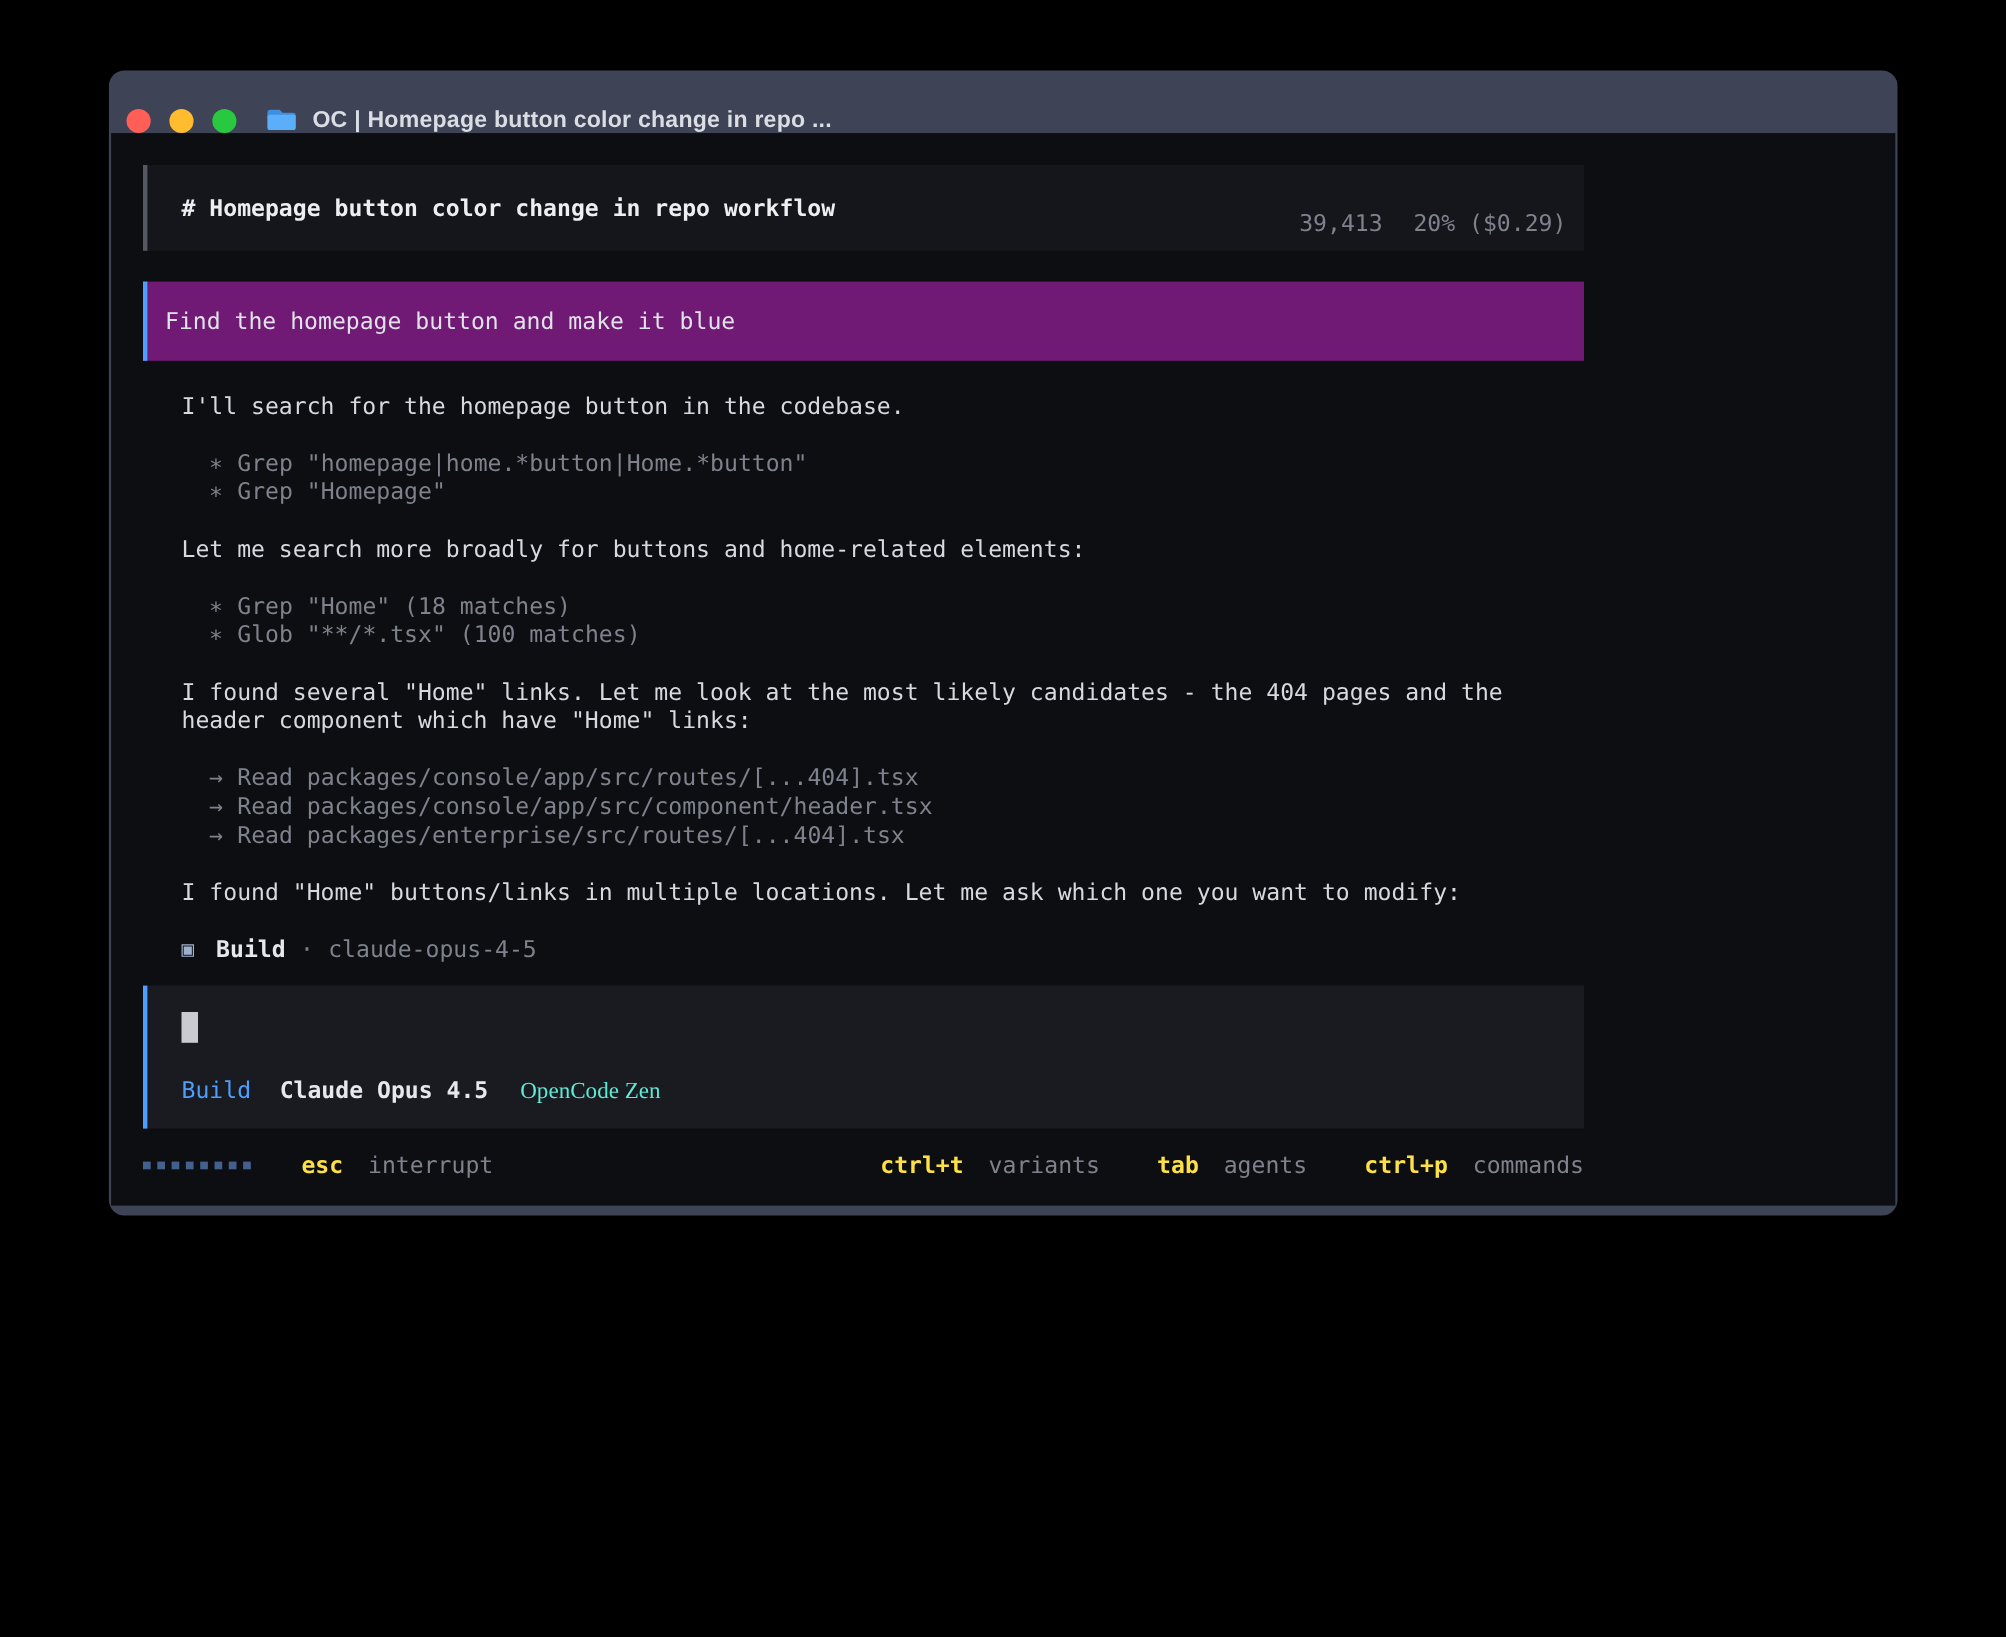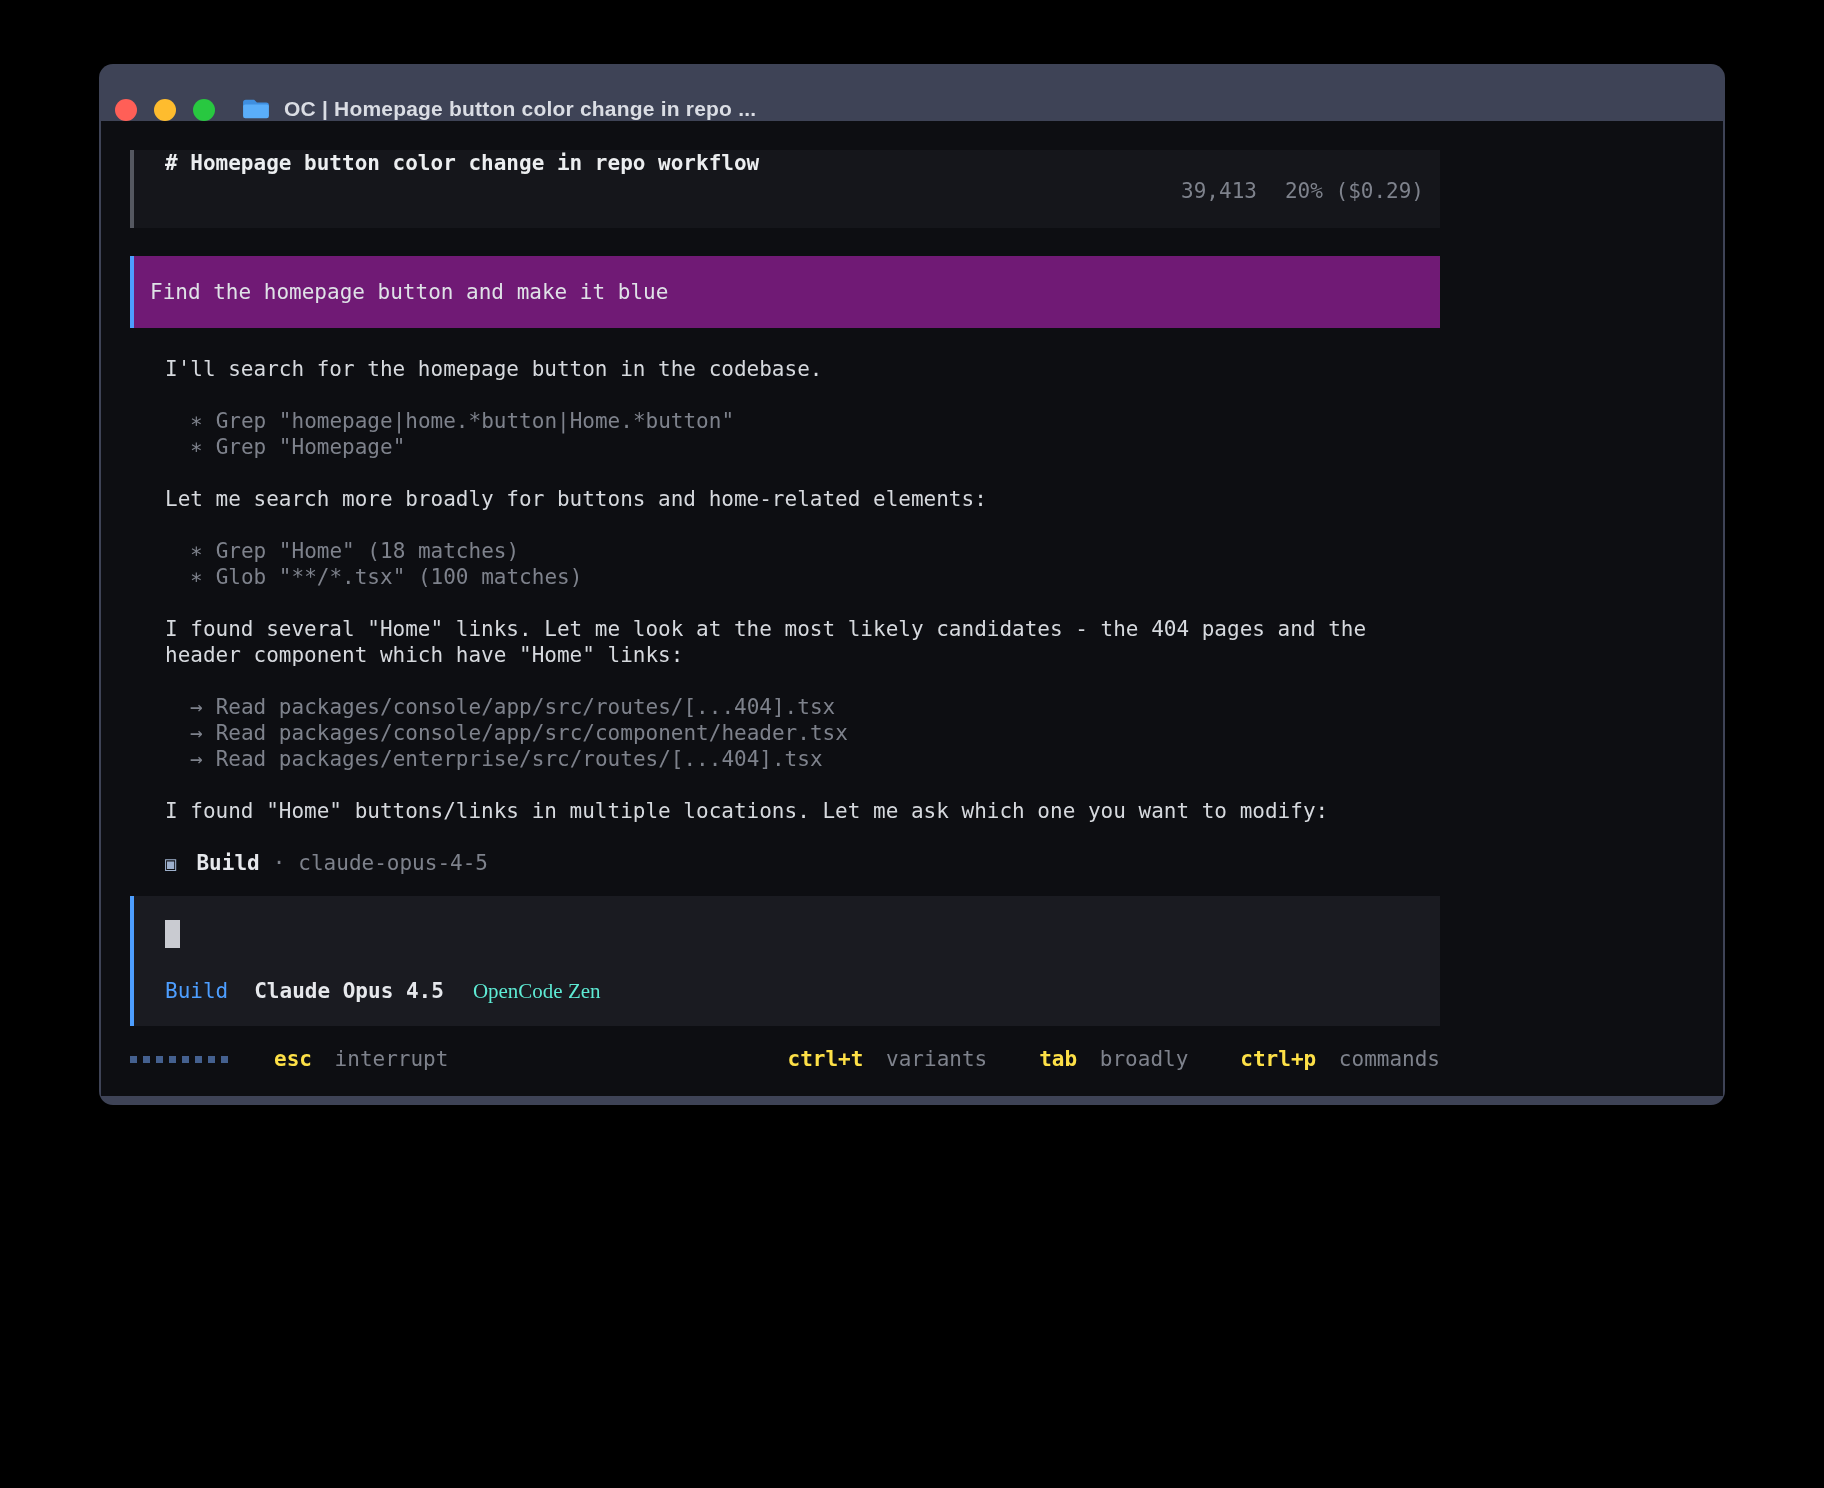--- a/index.html
+++ b/index.html
@@ -31,21 +31,21 @@
     padding:29px 0 24px 29px;
   }
   .content {
     width:1310px;
     font-family:"DejaVu Sans Mono", monospace;
     font-size:21px; line-height:26px; color:#d6d9de;
   }
 
   .session-header {
     background:#15161b; border-left:4px solid #555861;
-    height:78px; display:flex; justify-content:space-between;
+    height:78px; display:flex; align-items:center; justify-content:space-between;
     padding:0 16px 0 31px;
     gap:40px;
   }
   .session-title { font-weight:700; color:#eceef0; }
   .session-stats { display:flex; gap:28px; color:#7e828c;margin-top:28px; }
 
   .user-block {
     margin-top:28px; background:#701a75; border-left:4px solid #4d9eff;
     height:72px; display:flex; align-items:center; padding-left:16px;
     color:#dfe2e7;
@@ -200,21 +200,21 @@
             <span class="label">interrupt</span>
           </span>
         </div>
         <div class="status-right">
           <span class="hint">
             <span class="key">ctrl+t</span>
             <span class="label">variants</span>
           </span>
           <span class="hint">
             <span class="key">tab</span>
-            <span class="label">broadly</span>
+            <span class="label">agents</span>
           </span>
           <span class="hint">
             <span class="key">ctrl+p</span>
             <span class="label">commands</span>
           </span>
         </div>
       </div>
 
     </div>
   </div>

